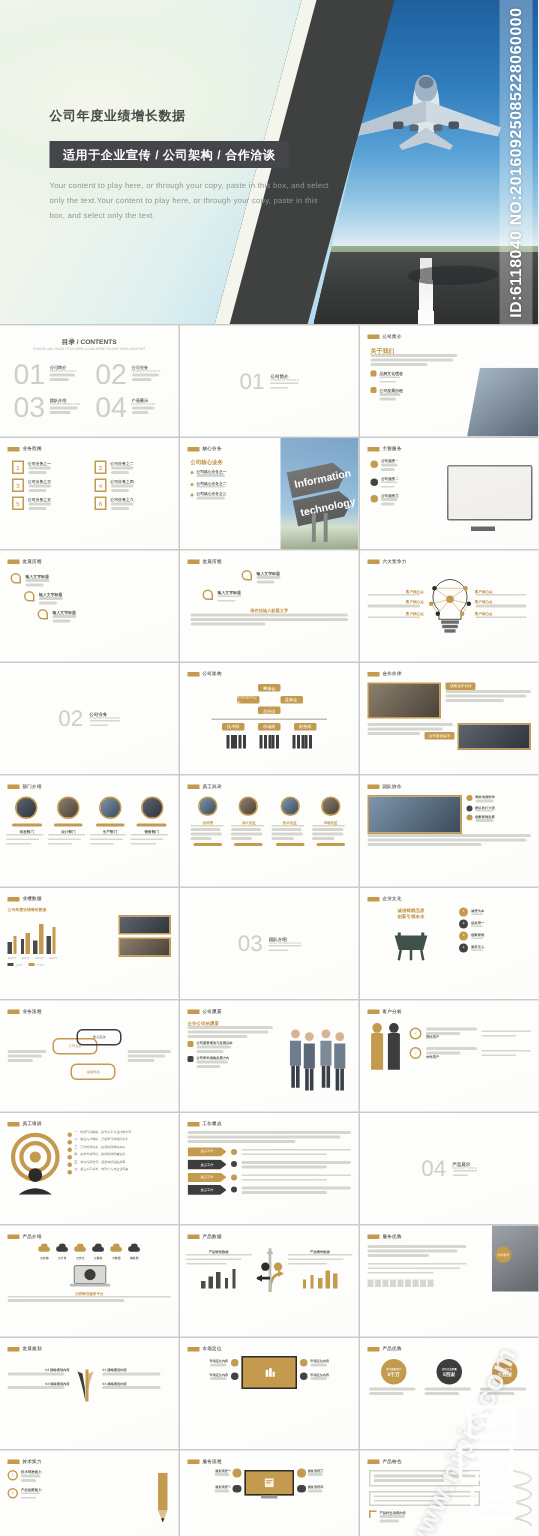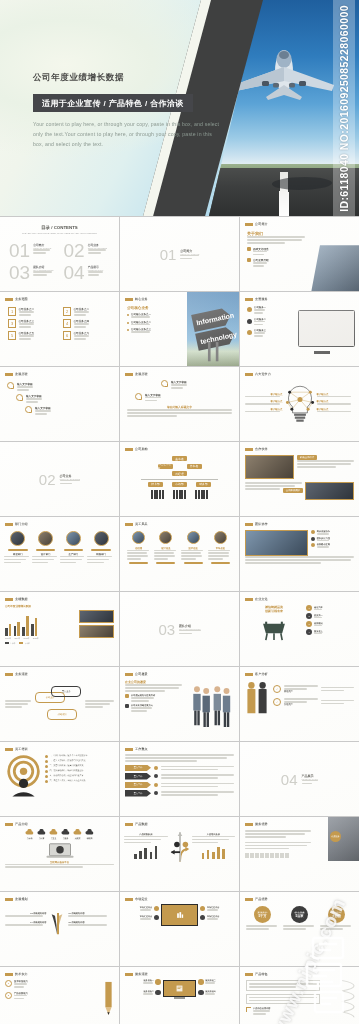--- a/index.html
+++ b/index.html
@@ -184,21 +184,21 @@
         <path d="M52 40 L34 52 L36 55 L52 50 L68 55 L70 52 Z" fill="#c3cdd6"></path>
         <ellipse cx="52" cy="10" rx="5" ry="4" fill="#6b7f93"></ellipse>
       </svg>
     </div>
 
     <div class="hero-diag"></div>
     <div class="hero-diag2"></div>
 
     <div class="hero-text">
       <div class="hero-kicker">公司年度业绩增长数据</div>
-      <div class="hero-band">适用于企业宣传 / 产品特色 / 合作洽谈</div>
+      <div class="hero-band">适用于企业宣传 / 公司架构 / 合作洽谈</div>
       <div class="hero-body">Your content to play here, or through your copy, paste in this box, and select only the text.Your content to play here, or through your copy, paste in this box, and select only the text.</div>
     </div>
 
     <div class="wm-vert">
       <span>ID:6118040 NO:20160925085228060000</span>
     </div>
   </div>
 
   <div class="grid" id="grid">
       <div class="slide">

